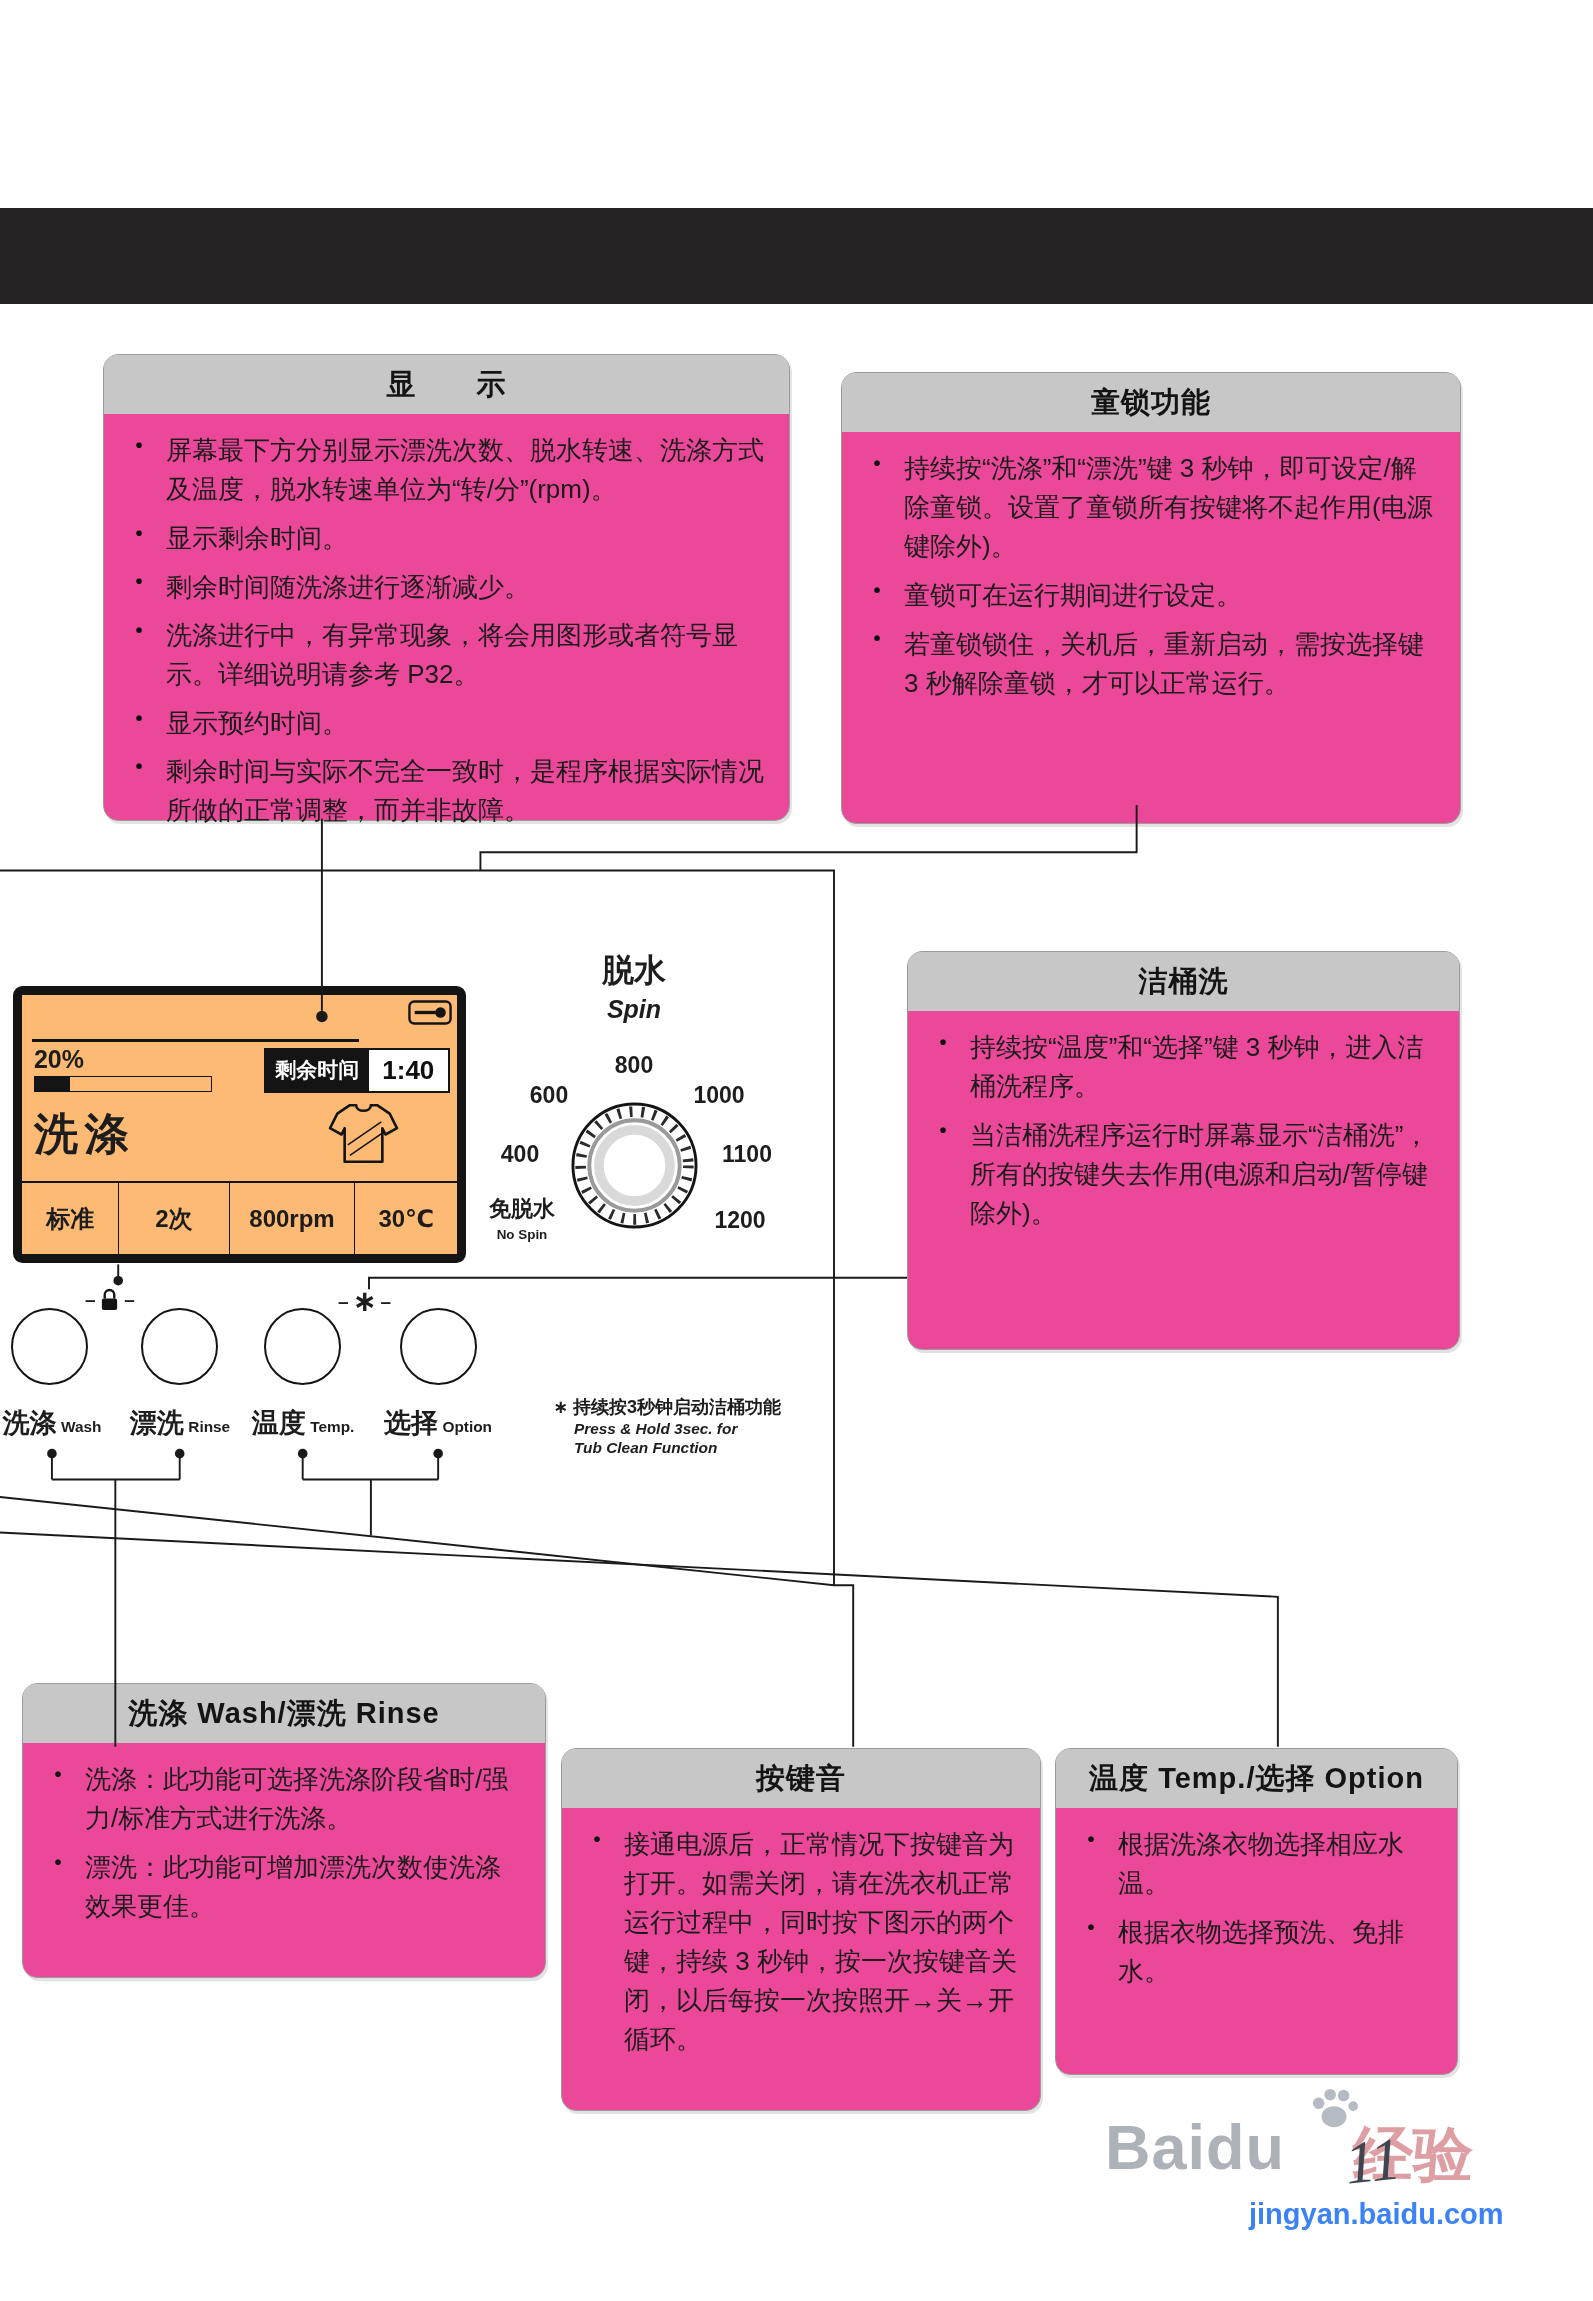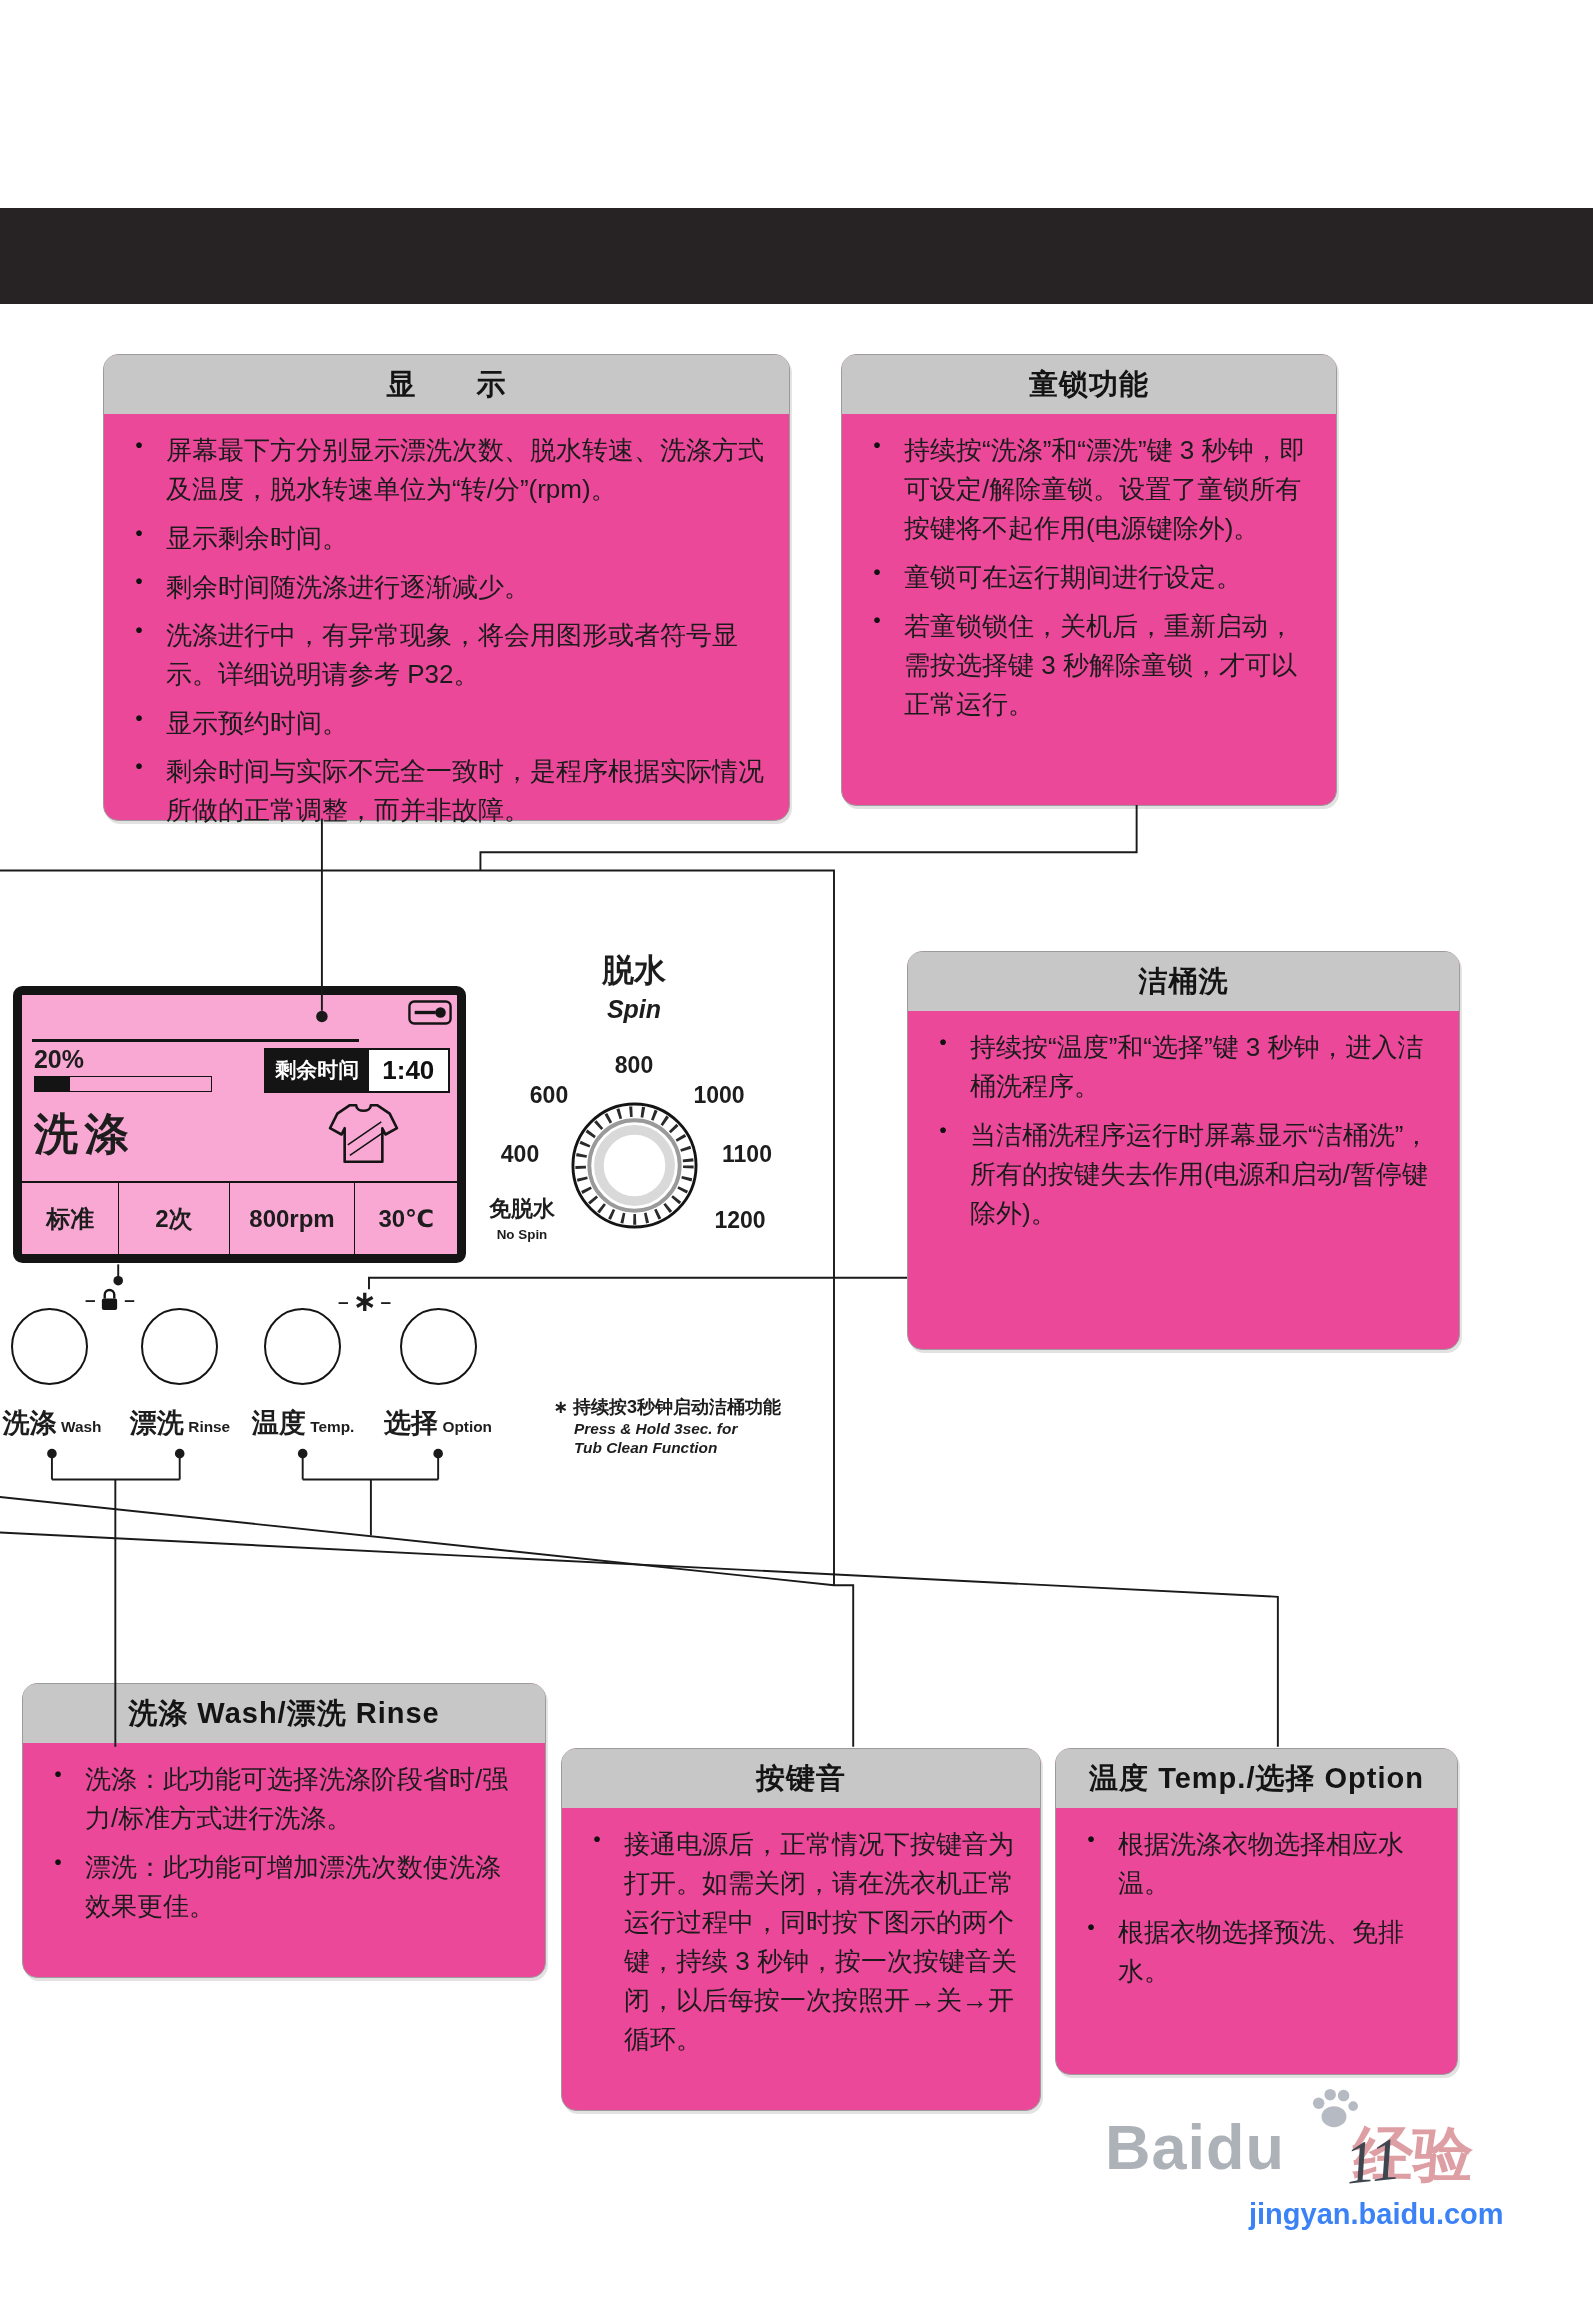--- a/index.html
+++ b/index.html
@@ -15,21 +15,21 @@
   
   .ibox{position:absolute;background:#ec4899;border:1.9px solid #9b9b9b;border-radius:15.4px;
         box-sizing:border-box;z-index:3;box-shadow:1.9px 2.9px 0 #e2e2e2;}
   .ibox-title{background:#c7c7c7;border-radius:12.5px 12.5px 0 0;text-align:center;font-weight:bold;
         font-size:29px;padding:9.6px 0;color:#141414;letter-spacing:1px;}
   .ibox ul{list-style:none;margin:0;padding:17.3px 23px 13.4px 29px;}
   .ibox li{position:relative;padding-left:33px;font-size:26px;line-height:1.5;margin-bottom:9.6px;color:#1b1b1b;}
   .ibox li::before{content:"●";position:absolute;left:1.9px;top:3.8px;font-size:13.4px;color:#111;}
 
   
-  .lcd{position:absolute;left:13.4px;top:986px;width:453px;height:277px;background:#f9a8d4;
+  .lcd{position:absolute;left:13.4px;top:986px;width:453px;height:277px;background:#fdba74;
        border:9.6px solid #141414;border-radius:9.6px;box-sizing:border-box;z-index:2;}
   .lcd-topline{position:absolute;left:9.6px;top:44px;width:327px;height:2.9px;background:#141414;}
   .key-icon{position:absolute;top:4.8px;right:5.8px;}
   .lcd-percent{position:absolute;left:11.5px;top:50px;font-size:25px;font-weight:bold;}
   .lcd-progress{position:absolute;left:11.5px;top:81px;width:178px;height:16.3px;border:1.9px solid #141414;box-sizing:border-box;}
   .lcd-progress .fill{height:100%;width:20%;background:#141414;}
   .lcd-remaining{position:absolute;top:53px;right:7.7px;display:flex;border:2.9px solid #141414;background:#fff;}
   .rem-label{background:#141414;color:#ffffff;font-size:21px;font-weight:bold;padding:5.8px 9.6px;white-space:nowrap;}
   .rem-value{font-size:26px;font-weight:bold;padding:4.8px 13.4px;color:#101010;}
   .lcd-mode{position:absolute;left:11.5px;top:110px;font-size:44px;font-weight:bold;letter-spacing:6.7px;}
@@ -101,21 +101,21 @@
   <ul>
       <li>屏幕最下方分别显示漂洗次数、脱水转速、洗涤方式及温度，脱水转速单位为“转/分”(rpm)。</li>
       <li>显示剩余时间。</li>
       <li>剩余时间随洗涤进行逐渐减少。</li>
       <li>洗涤进行中，有异常现象，将会用图形或者符号显示。详细说明请参考 P32。</li>
       <li>显示预约时间。</li>
       <li>剩余时间与实际不完全一致时，是程序根据实际情况所做的正常调整，而并非故障。</li>
     </ul>
 </div>
 
-<div class="ibox" style="left:841px;top:354px;width:496px;height:452px;">
+<div class="ibox" style="left:841px;top:372px;width:620px;height:452px;">
   <div class="ibox-title">童锁功能</div>
   <ul>
       <li>持续按“洗涤”和“漂洗”键 3 秒钟，即可设定/解除童锁。设置了童锁所有按键将不起作用(电源键除外)。</li>
       <li>童锁可在运行期间进行设定。</li>
       <li>若童锁锁住，关机后，重新启动，需按选择键 3 秒解除童锁，才可以正常运行。</li>
     </ul>
 </div>
 
 <div class="ibox" style="left:907px;top:951px;width:553px;height:399px;">
   <div class="ibox-title">洁桶洗</div>

